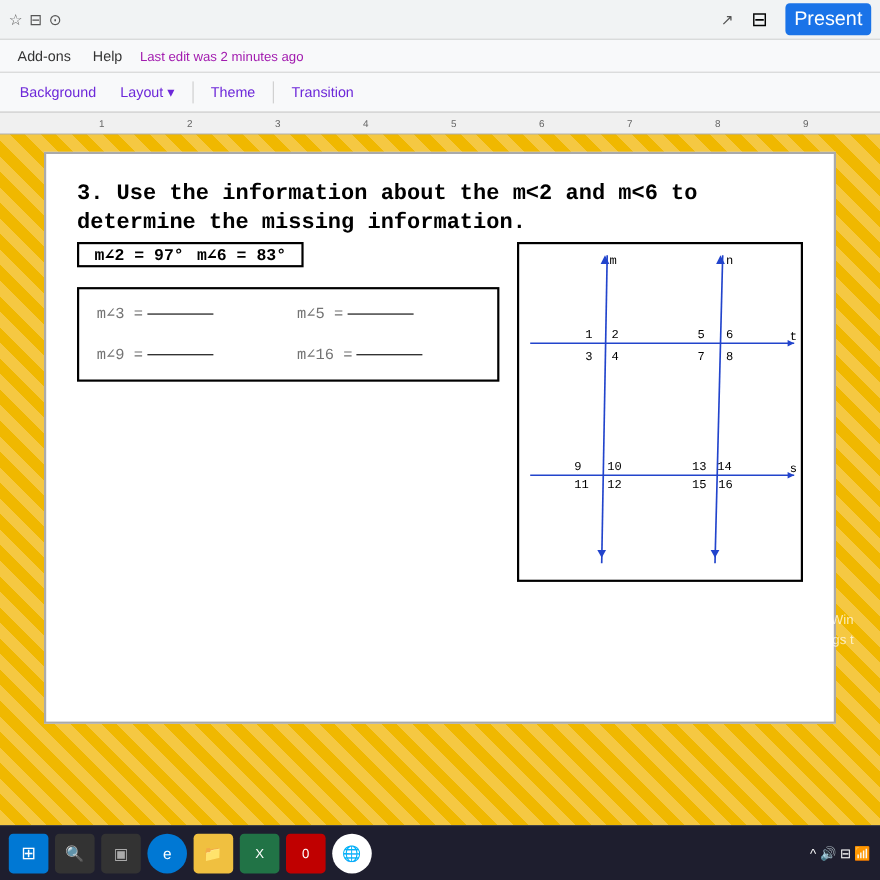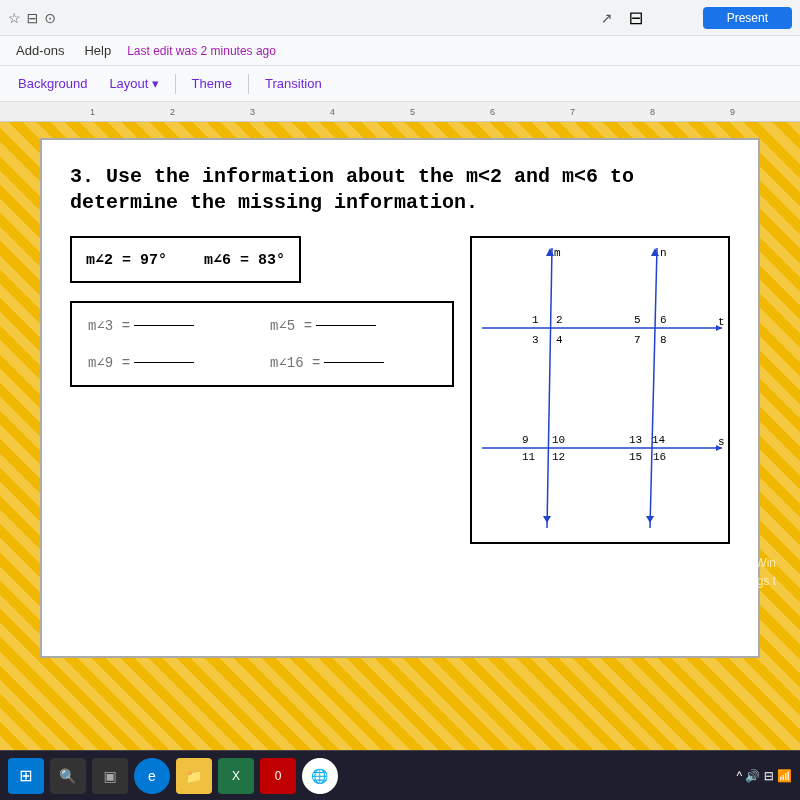--- a/index.html
+++ b/index.html
@@ -41,25 +41,24 @@
       font-size: 14px;
       color: #555;
     }
 
     .chrome-spacer { flex: 1; }
 
     .present-btn {
       background: #1a73e8;
       color: white;
       border: none;
-      padding: 4px 24px;
+      padding: 4px 8px;
       border-radius: 4px;
-      font-size: 12px;
+      font-size: 18px;
       cursor: pointer;
-      margin-left: 43px;
     }
 
     
     .menu-bar {
       background: #f8f9fa;
       height: 30px;
       display: flex;
       align-items: center;
       padding: 0 8px;
       gap: 4px;
@@ -141,41 +140,41 @@
       border: 2px solid #aaa;
       padding: 24px 28px;
       position: relative;
     }
 
     .slide-title {
       font-size: 20px;
       font-weight: bold;
       font-family: 'Courier New', monospace;
       color: #000;
-      margin-bottom: 20px;
+      margin-bottom: 4px;
       line-height: 1.3;
     }
 
     
     .content-row {
       display: flex;
       gap: 16px;
     }
 
     
     .left-panel {
       flex: 1;
     }
 
     
     .given-box {
       border: 2px solid #000;
-      padding: 12px 14px;
+      padding: 0 14px;
       display: inline-flex;
-      gap: 37px;
+      gap: 12px;
       margin-bottom: 18px;
       font-family: 'Courier New', monospace;
       font-size: 15px;
       font-weight: bold;
     }
 
     
     .fill-table {
       border: 2px solid #000;
       padding: 14px 16px;

